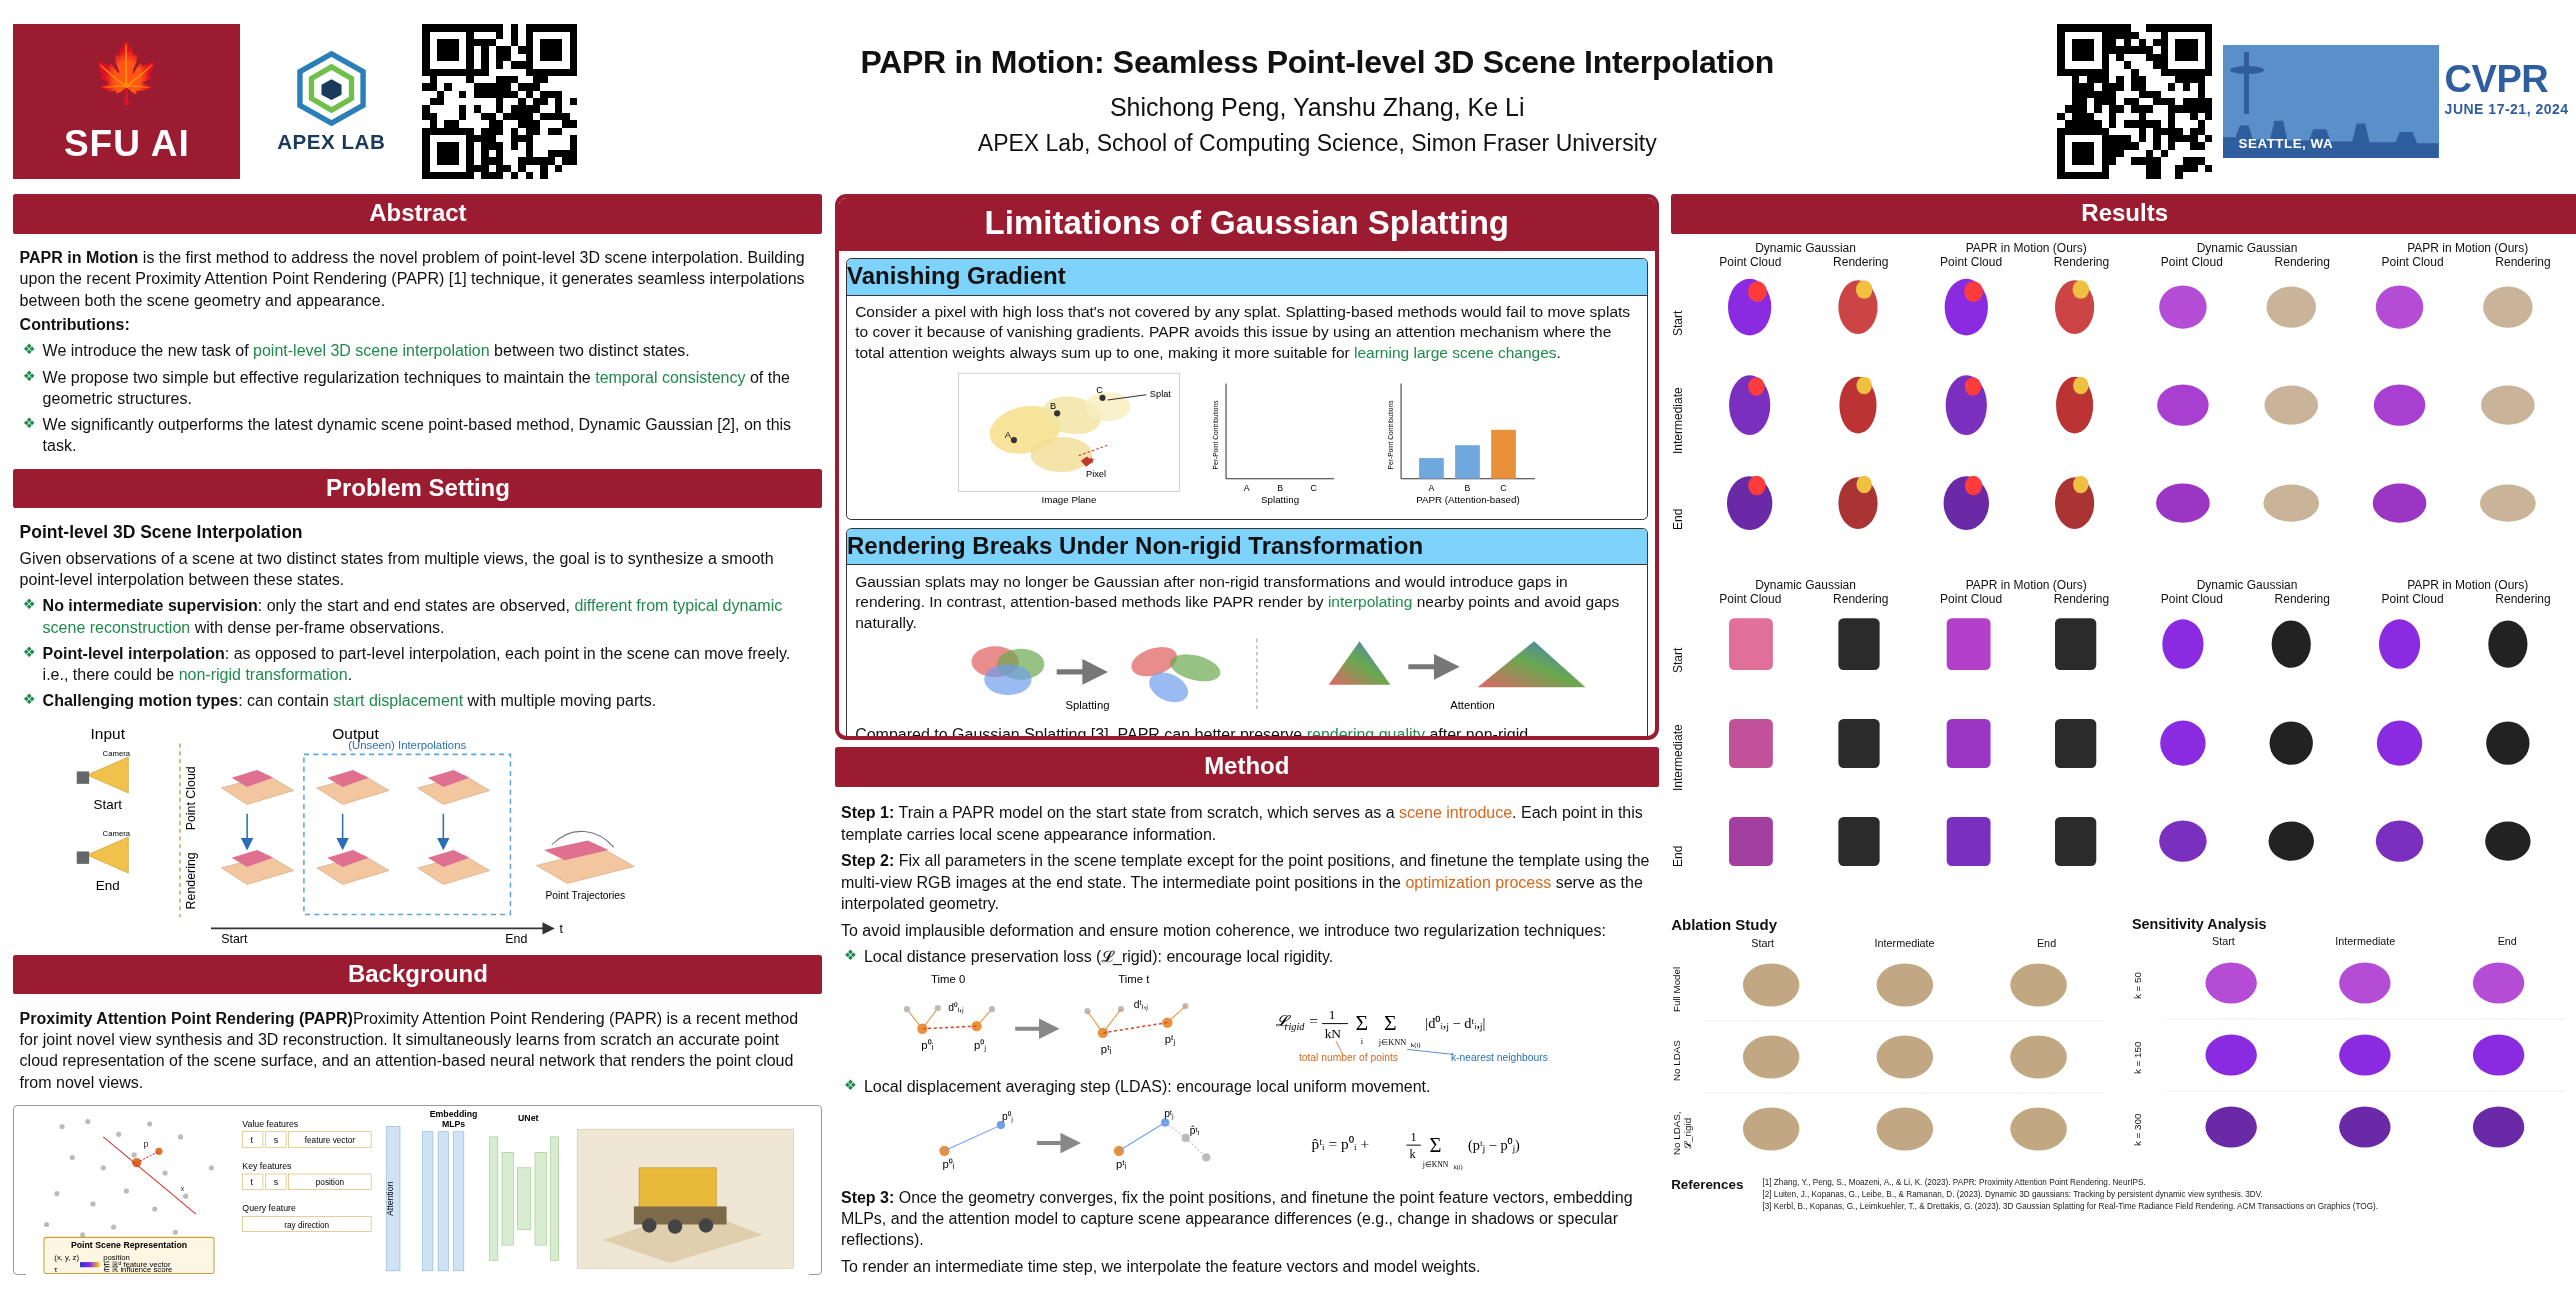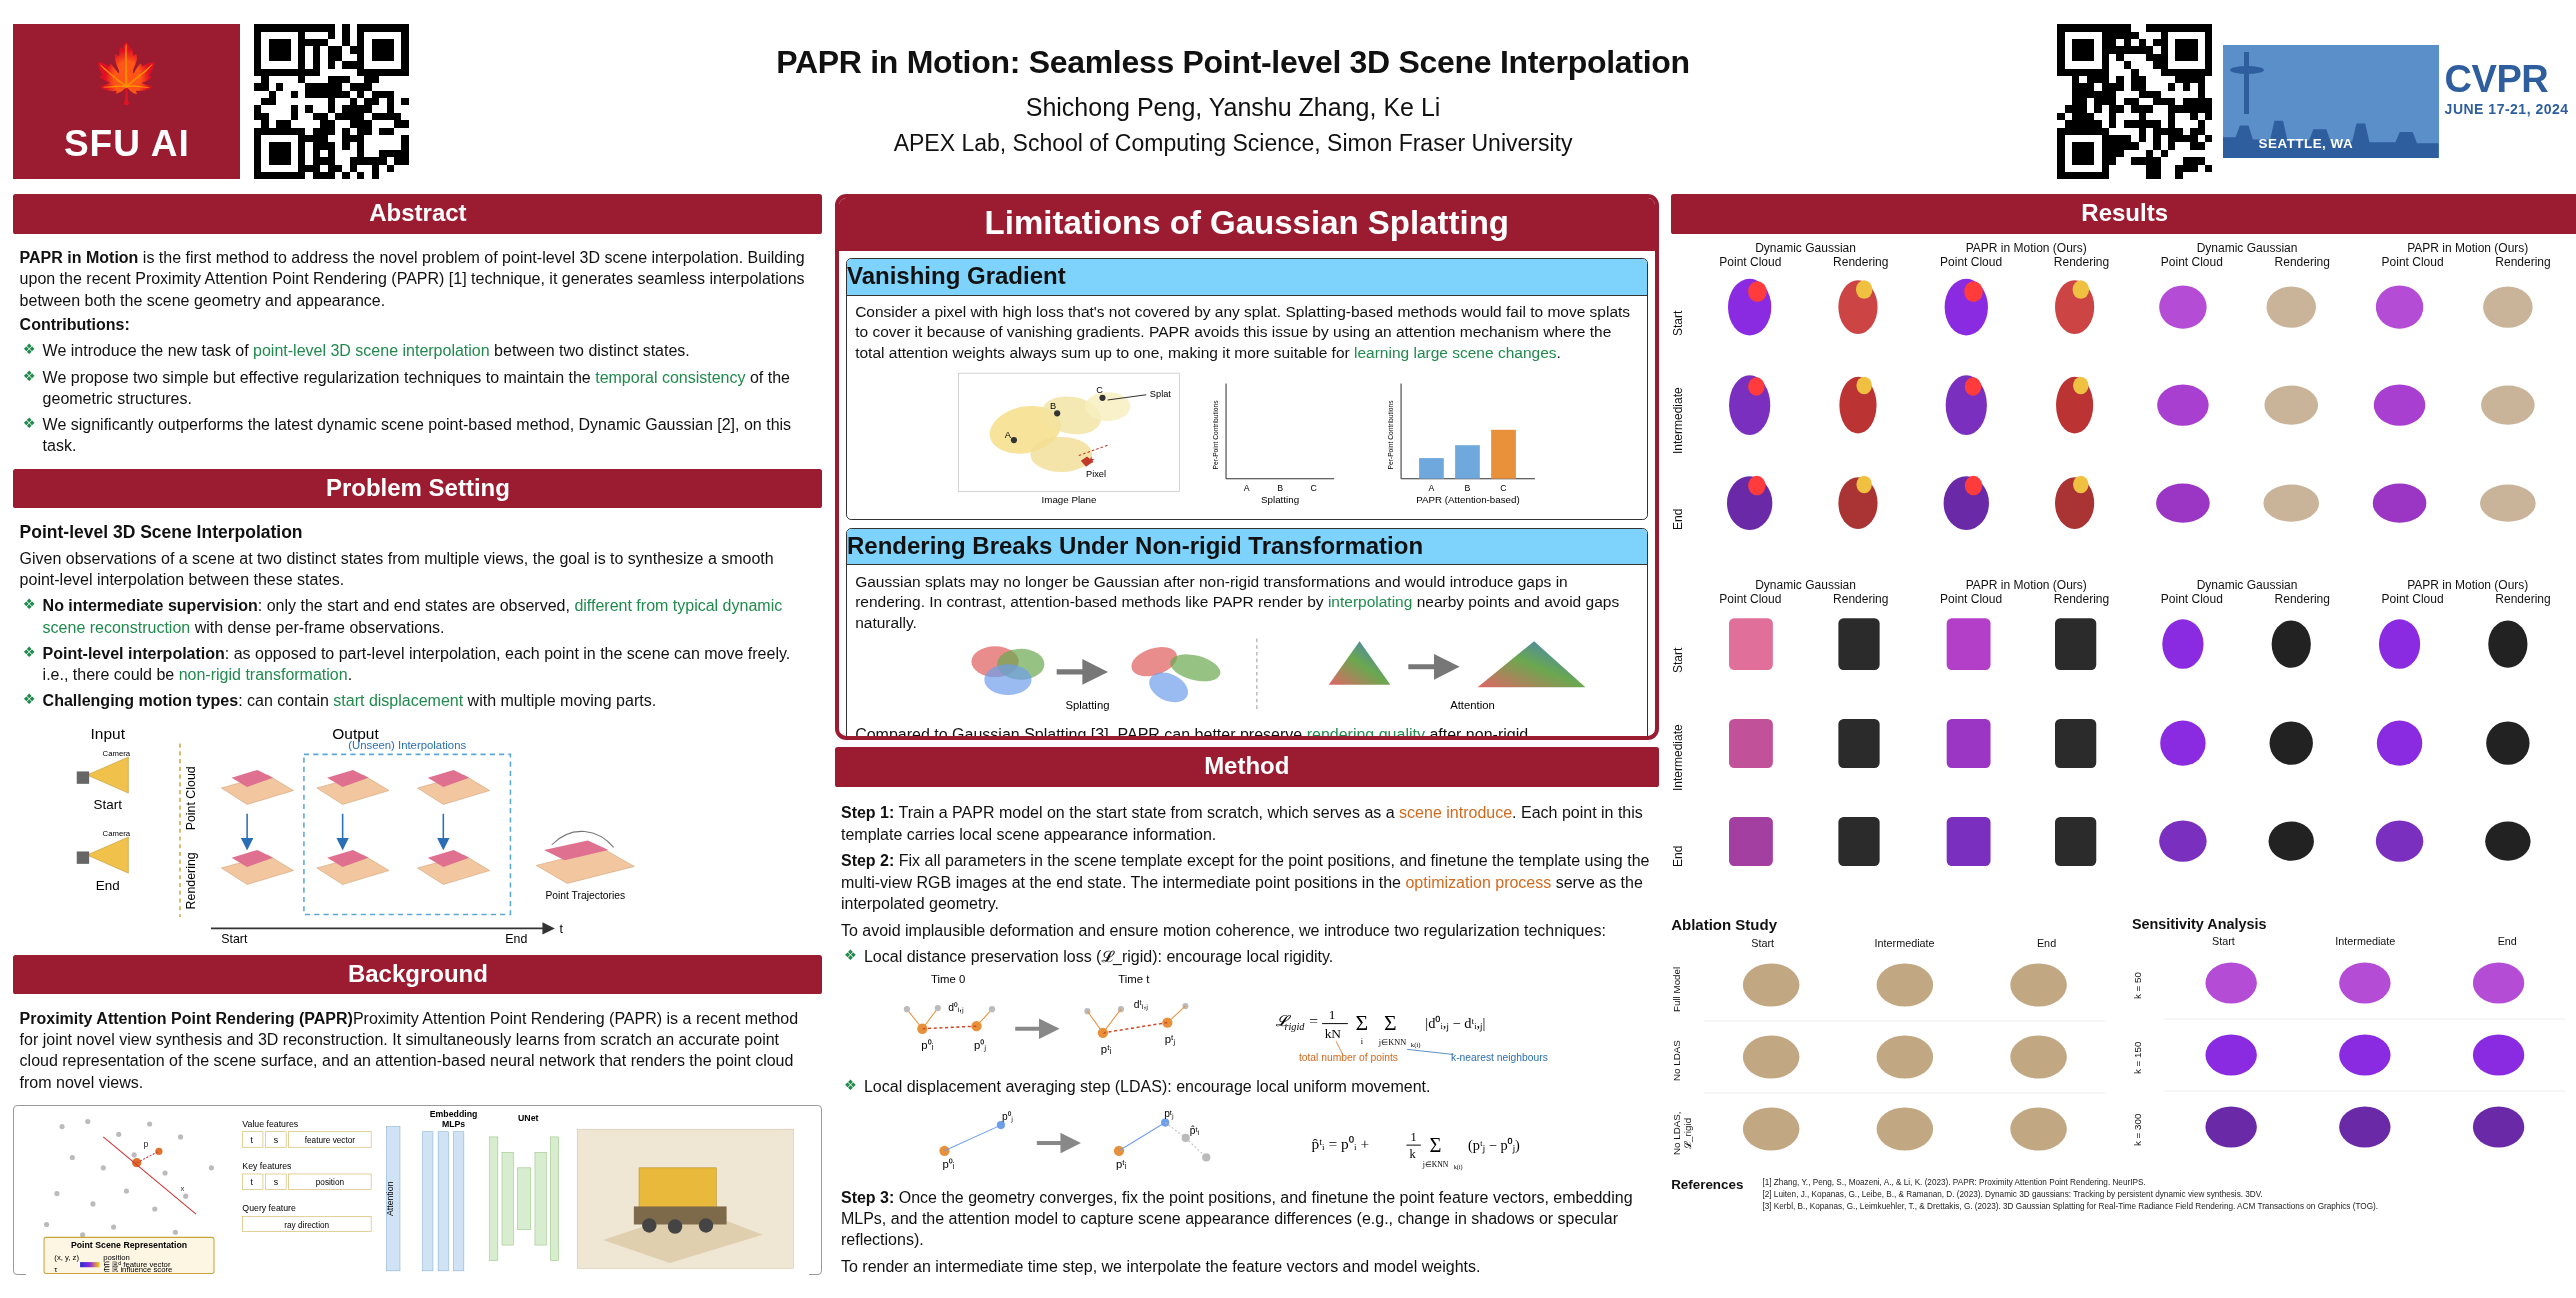--- a/index.html
+++ b/index.html
@@ -32,21 +32,21 @@
   .qr-grid div.w { background:#fff; }
   .title-block { flex:1; text-align:center; padding: 0 10.3px; }
   .poster-title { font-size:32px; font-weight:700; letter-spacing:-0.3px; margin: 0 0 9.3px 0; }
   .authors { font-size:25px; margin:0 0 4.1px 0; }
   .affil { font-size:23px; margin:0; }
   .cvpr { width: 361px; height: 113px; background:#ffffff; border:0; position:relative; display:flex; align-items:center; }
   .cvpr-sky { position:absolute; left:0; top:0; width:216px; height:100%; background:#5b8fc9; }
   .cvpr-city { position:absolute; left:0; bottom:0; width:216px; height:47px; background:#2f5e9e; clip-path: polygon(0 100%,0 55%,6% 55%,8% 30%,12% 30%,14% 60%,22% 60%,24% 20%,28% 20%,30% 62%,40% 62%,42% 38%,48% 38%,50% 64%,60% 64%,62% 26%,66% 26%,68% 66%,80% 66%,82% 44%,88% 44%,90% 68%,100% 68%,100% 100%); }
   .cvpr-needle { position:absolute; left:21.6px; top:7.2px; width:5.2px; height:62px; background:#2f5e9e; }
   .cvpr-needle:after { content:""; position:absolute; left:-14.4px; top:13.4px; width:34px; height:8.2px; background:#2f5e9e; border-radius:50%; }
-  .cvpr-seattle { position:absolute; left:36px; bottom:7.2px; color:#fff; font-size:13.4px; font-weight:700; letter-spacing:0.5px; }
+  .cvpr-seattle { position:absolute; left:16px; bottom:7.2px; color:#fff; font-size:13.4px; font-weight:700; letter-spacing:0.5px; }
   .cvpr-right { position:absolute; left:222px; top:14.4px; }
   .cvpr-name { font-size:38px; font-weight:700; color:#2f5e9e; line-height:1; letter-spacing:-0.5px;}
   .cvpr-date { font-size:14px; font-weight:700; color:#2f5e9e; letter-spacing:0.5px; margin-top:3px; }
 
   
   .columns { display:flex; gap:12.4px; height: calc(100% - 191px); }
   .col { display:flex; flex-direction:column; gap: 7.2px; }
   .col-left  { width: 809px; }
   .col-mid   { width: 824px; }
   .col-right { width: 907px; }
@@ -86,20 +86,28 @@
 <body>
 
 <div class="poster">
 
   <div class="header">
 
     <div class="logos-left">
       <div class="sfu-logo">
         <div class="sfu-leaf">🍁</div>
         <div class="sfu-text">SFU AI</div>
+      </div>
+      <div class="apex">
+        <svg class="apex-hex" viewBox="0 0 100 100">
+          <polygon points="50,5 91,28 91,72 50,95 9,72 9,28" fill="none" stroke="#2a7fb8" stroke-width="7"></polygon>
+          <polygon points="50,22 76,37 76,63 50,78 24,63 24,37" fill="none" stroke="#6fbf4a" stroke-width="7"></polygon>
+          <polygon points="50,38 63,45 63,58 50,65 37,58 37,45" fill="#1a3a5c"></polygon>
+        </svg>
+        <div class="apex-label">APEX LAB</div>
       </div>
       <div class="qr">
         <div class="qr-grid" id="qr1">
             <div class=""></div>
             <div class=""></div>
             <div class=""></div>
             <div class=""></div>
             <div class=""></div>
             <div class=""></div>
             <div class=""></div>

